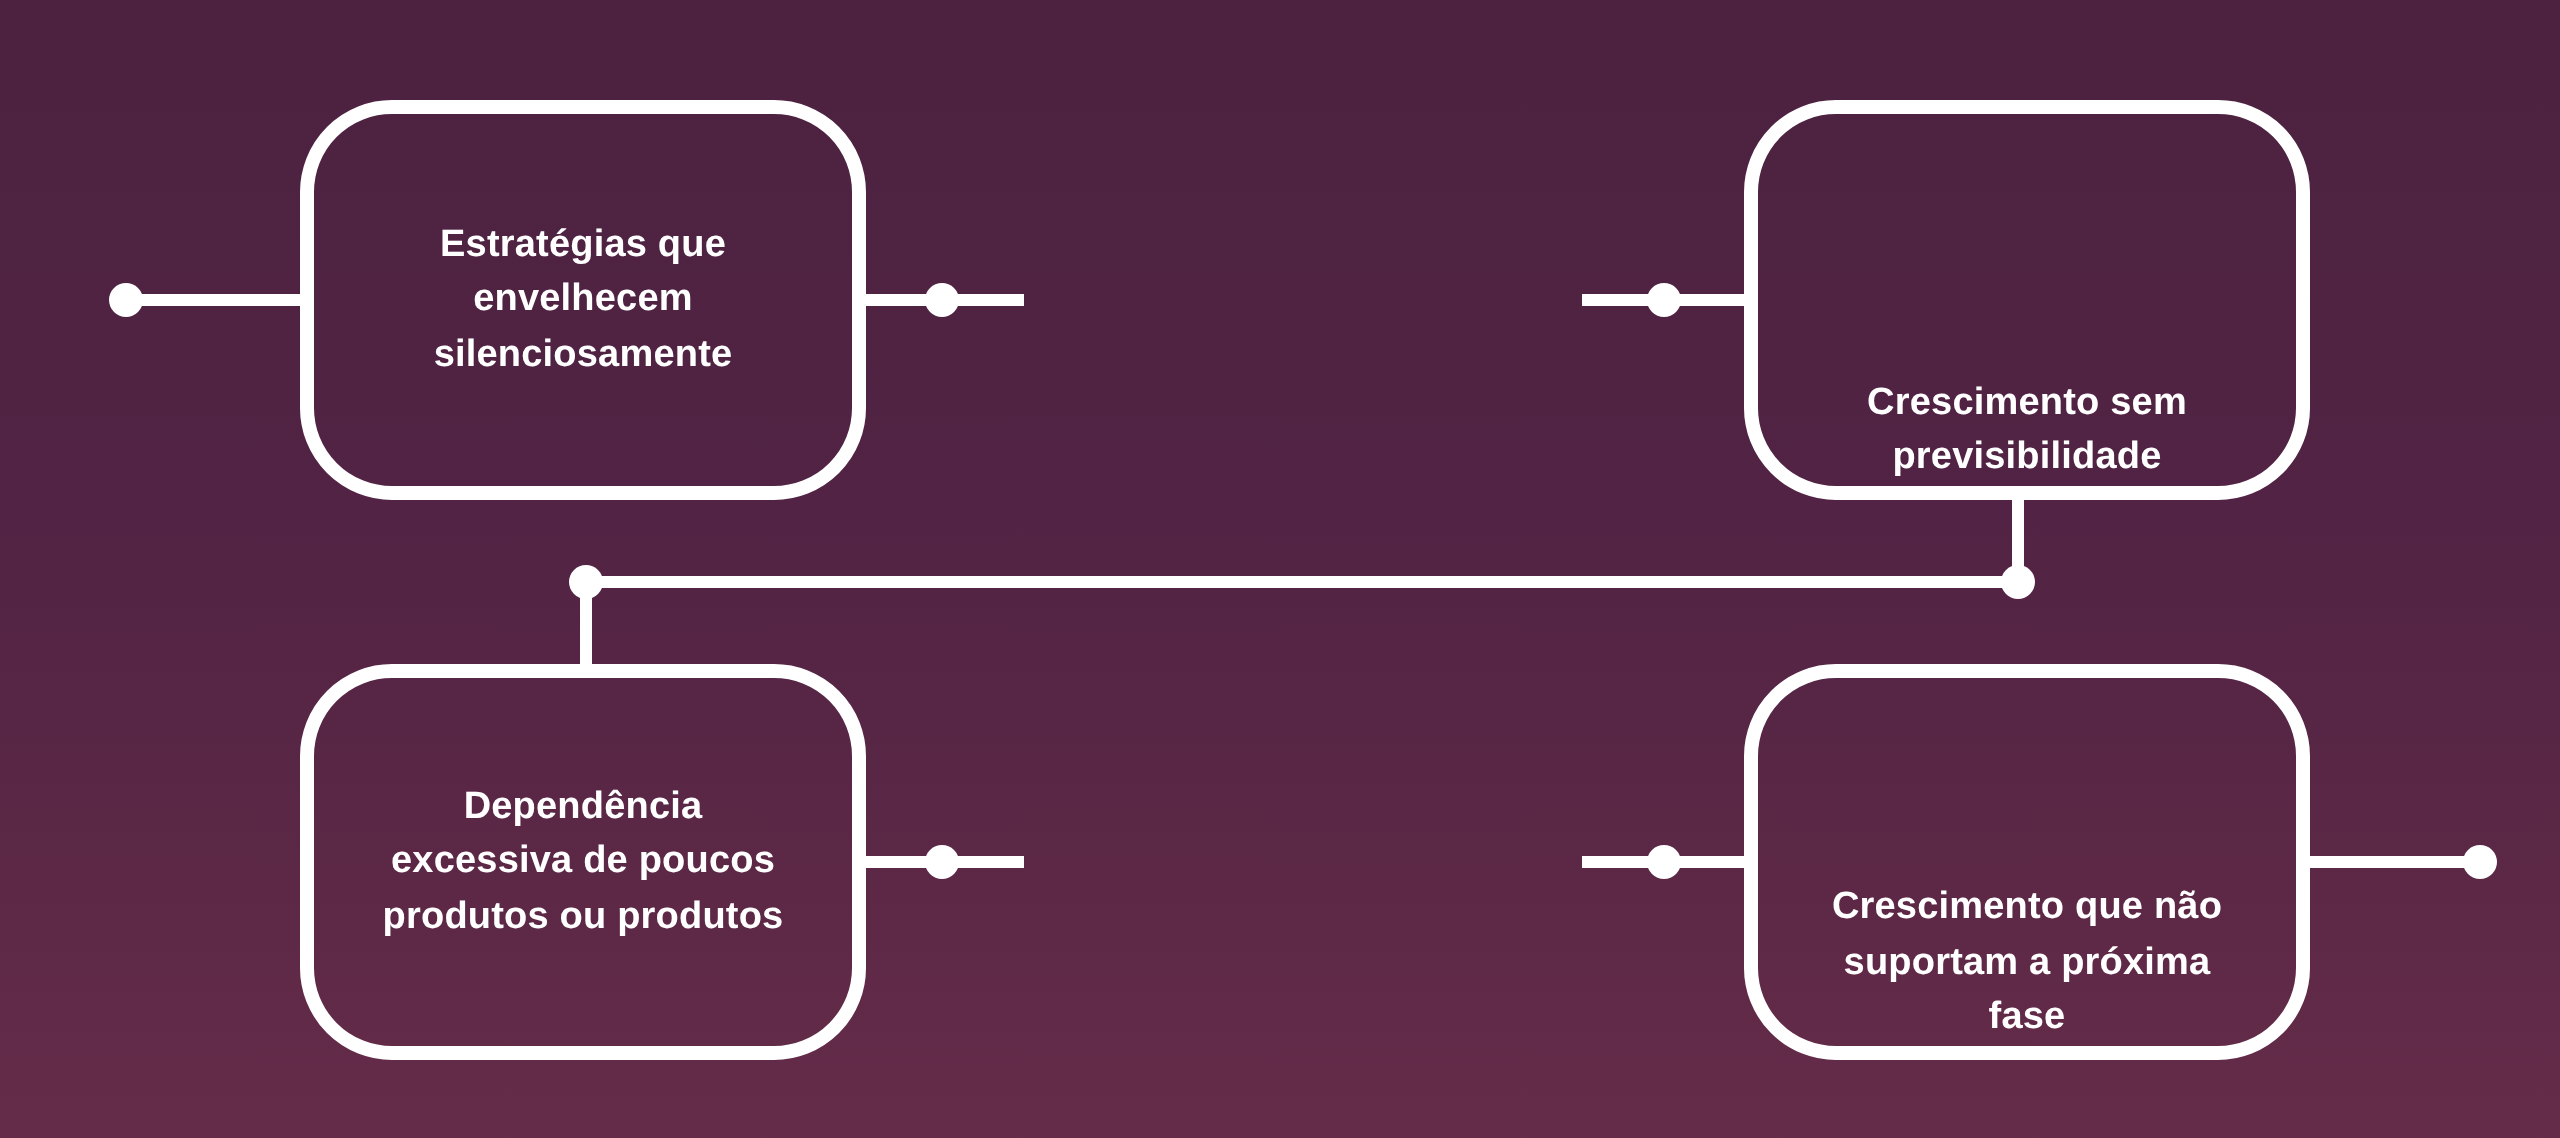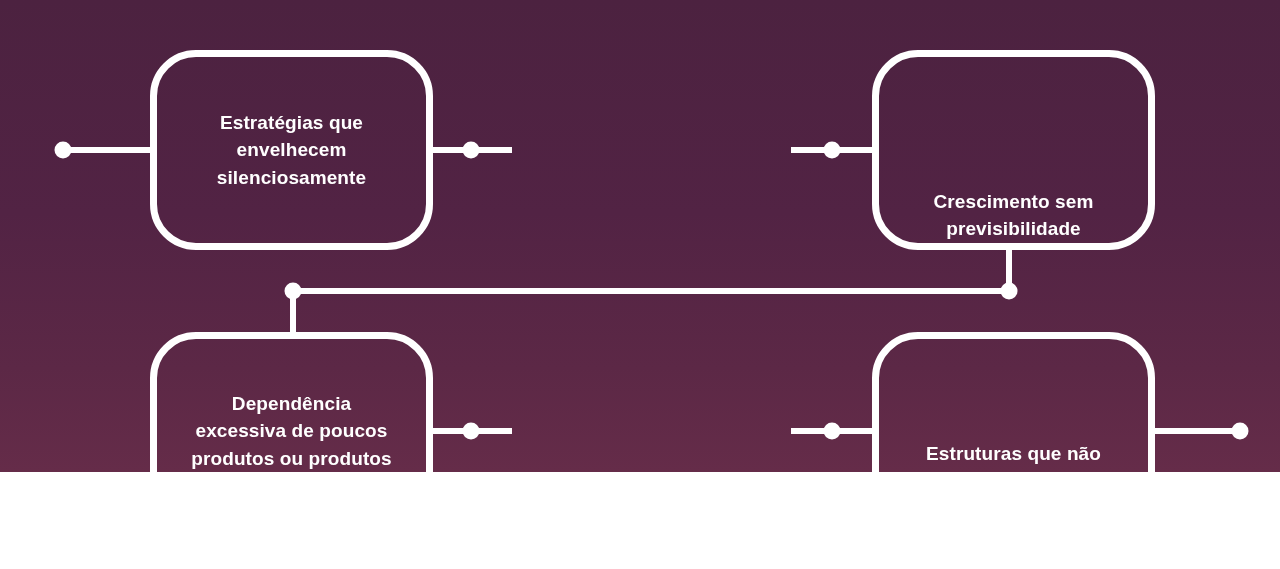--- a/index.html
+++ b/index.html
@@ -8,21 +8,21 @@
     --line-color: #ffffff;
     --text-color: #ffffff;
   }
   * { margin: 0; padding: 0; box-sizing: border-box; }
   html, body { width: 1280px; height: 569px; overflow: hidden; }
   body { font-family: "Liberation Sans", "DejaVu Sans", sans-serif; }
 
   .canvas {
     position: relative;
     width: 1280px;
-    height: 472px;
+    height: 569px;
     background: linear-gradient(180deg,
       var(--bg-top) 0%,
       #522344 45%,
       #5c2846 78%,
       var(--bg-bottom) 100%);
   }
 
   .connectors {
     position: absolute;
     left: 0; top: 0;
@@ -108,18 +108,18 @@
   </div>
 
   <div class="node row-bottom col-1">
     <span class="node-label">Dependência
 excessiva de poucos
 produtos ou produtos</span>
   </div>
 
 
   <div class="node row-bottom col-3">
-    <span class="node-label">Estruturas que não
+    <span class="node-label">Crescimento que não
 suportam a próxima
 fase</span>
   </div>
 
 </div>
 
 </body></html>

